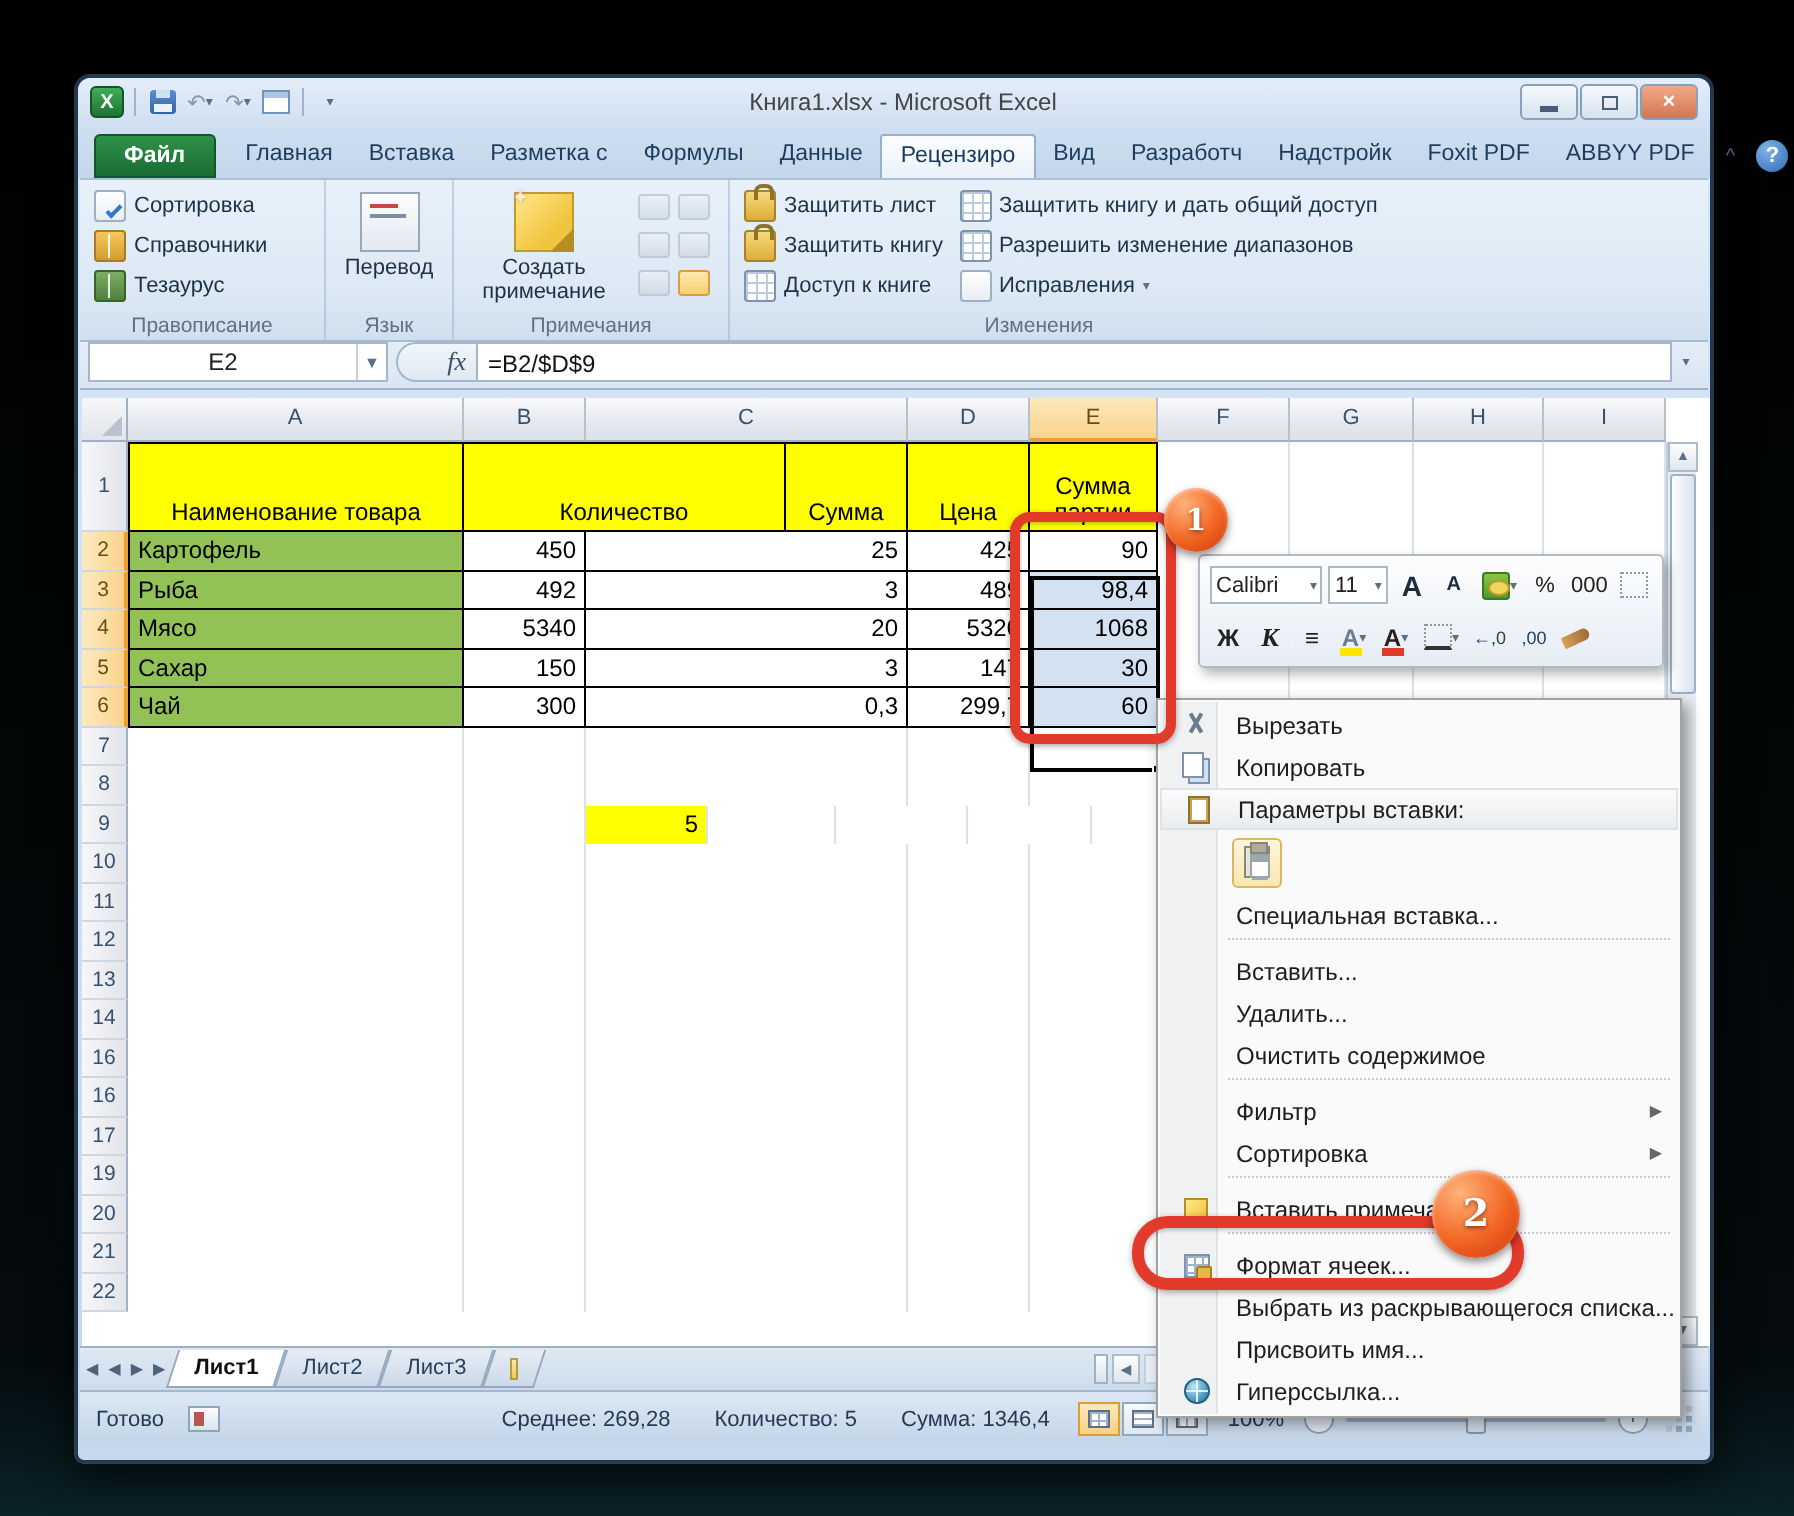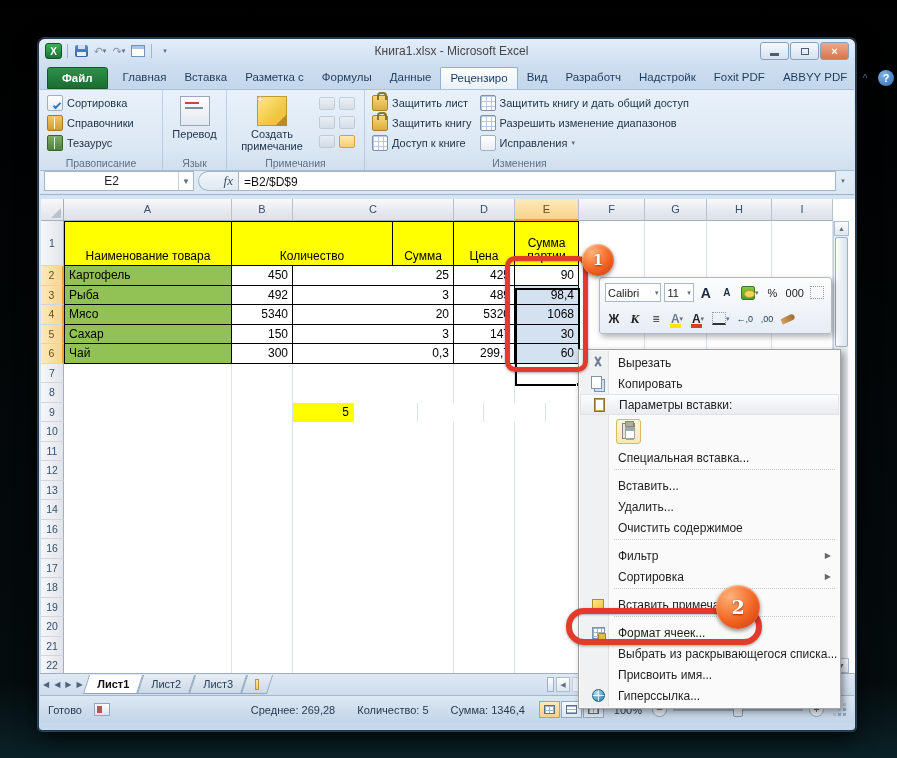--- a/index.html
+++ b/index.html
@@ -527,24 +527,20 @@
           </div>
         <div class="grow">
             <div class="rh">16</div>
             <div class="fill vl9"></div>
           </div>
         <div class="grow">
             <div class="rh">17</div>
             <div class="fill vl9"></div>
           </div>
         <div class="grow">
-            <div class="rh">18</div>
-            <div class="fill vl9"></div>
-          </div>
-        <div class="grow">
             <div class="rh">19</div>
             <div class="fill vl9"></div>
           </div>
         <div class="grow">
             <div class="rh">20</div>
             <div class="fill vl9"></div>
           </div>
         <div class="grow">
             <div class="rh">21</div>
             <div class="fill vl9"></div>

